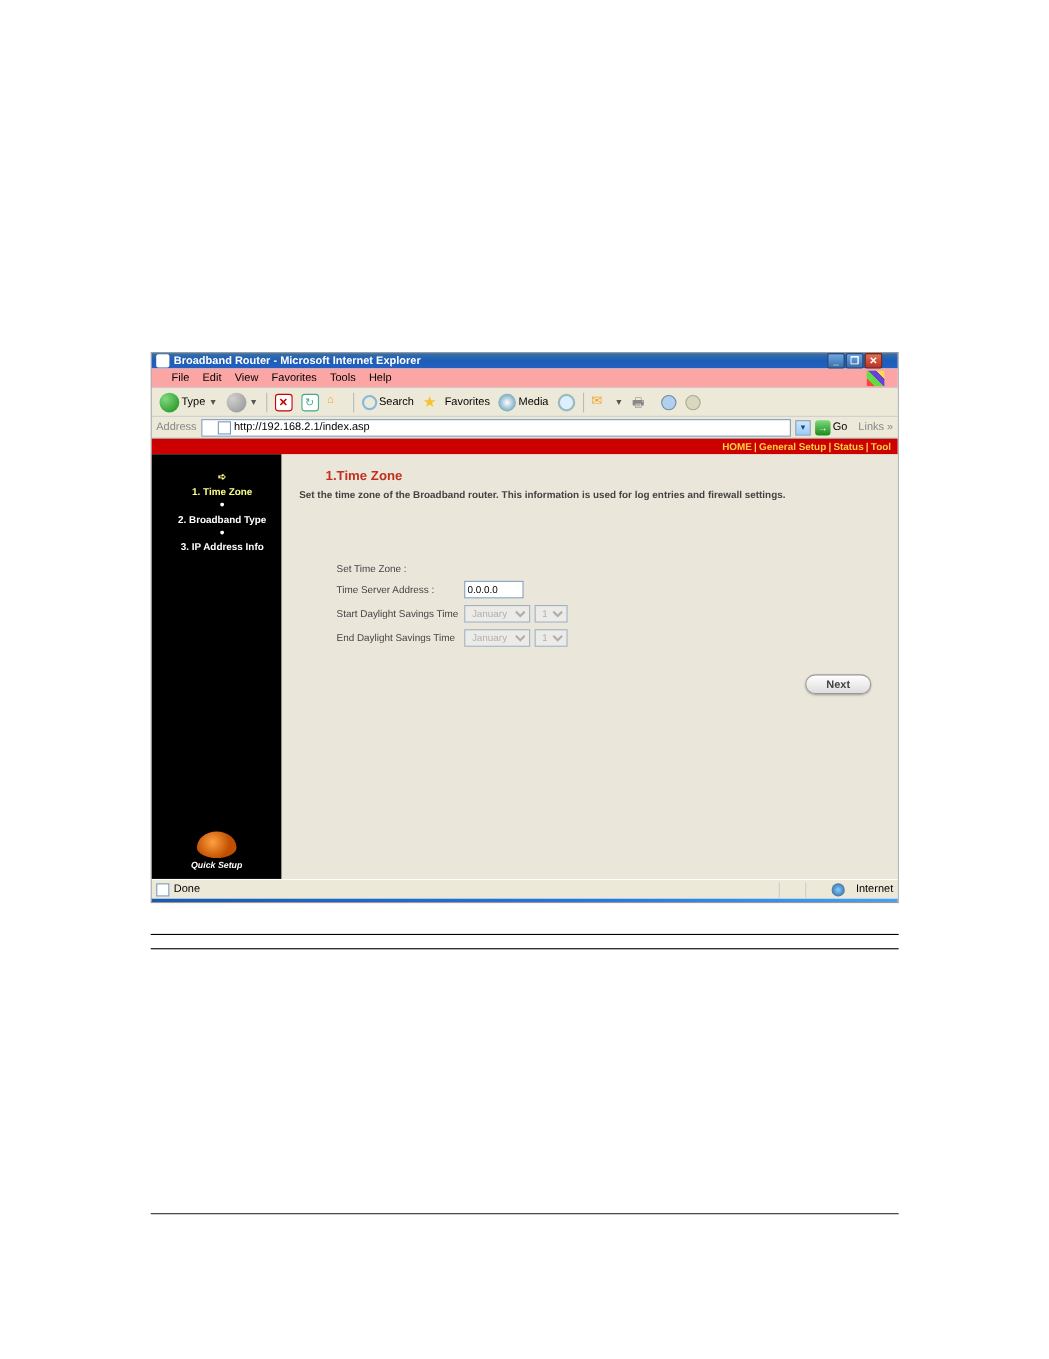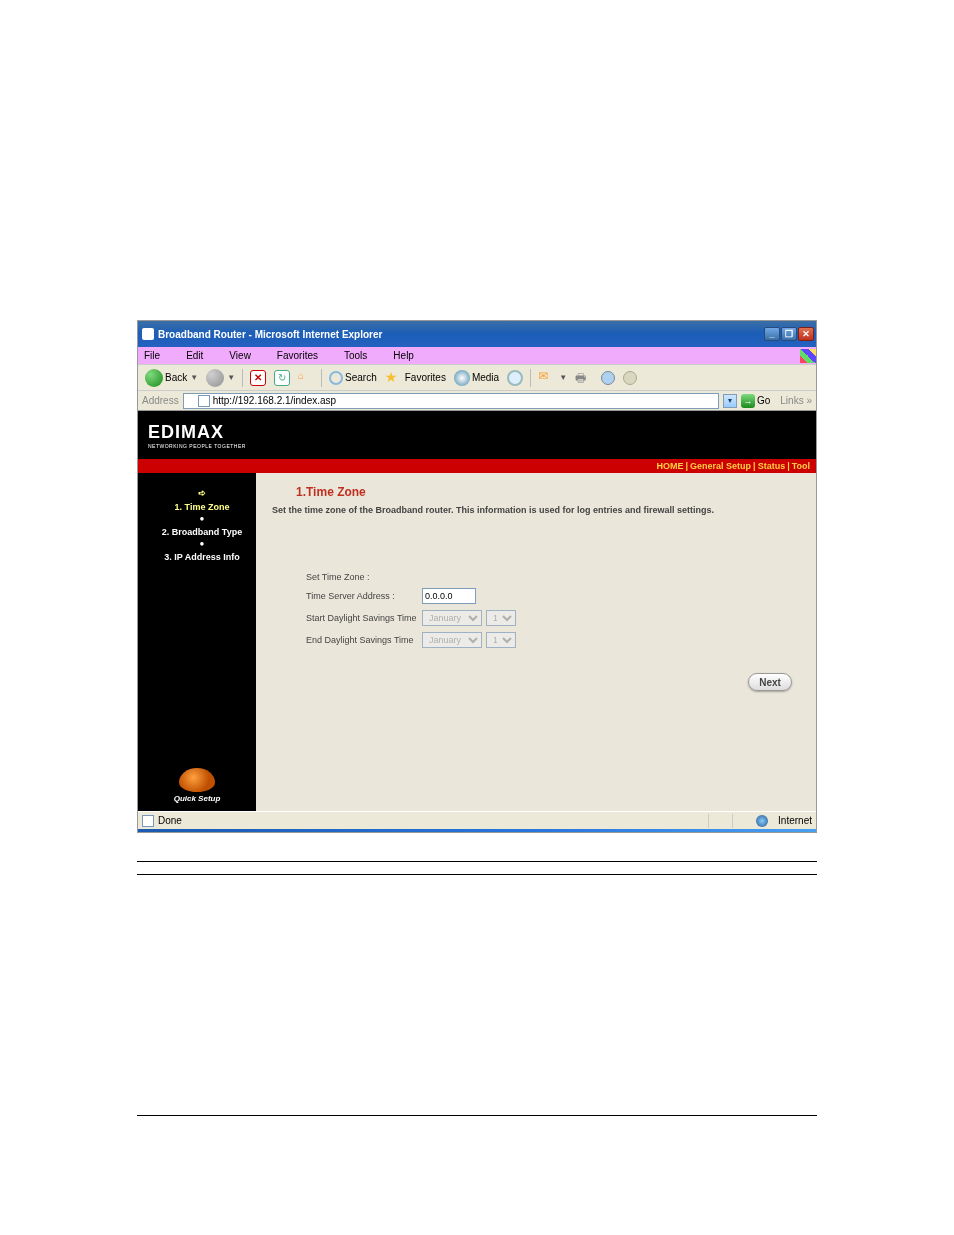--- a/index.html
+++ b/index.html
@@ -12,24 +12,24 @@
   .outer { padding: 20px 0 0 0; }
   .screenshot {
     margin: 300px auto 0 auto;
     width: 680px;
     border: 1px solid #999;
     position: relative;
   }
   
   .titlebar {
     background: linear-gradient(#3a6ea5, #1b5eb8, #2560c0);
-    height: 26px;
-    display: flex;
-    align-items: center;
-    padding: 0 2px 0 4px;
+    height: 14px;
+    display: flex;
+    align-items: center;
+    padding: 0 14px 0 4px;
     color: #fff;
     font-size: 10px;
     font-weight: bold;
   }
   .titlebar .ie-icon {
     width: 12px; height: 12px;
     background: #fff;
     border-radius: 2px;
     margin-right: 4px;
     display: inline-block;
@@ -41,26 +41,26 @@
     background: linear-gradient(#6fa8e8, #3a6ea5);
     border: 1px solid #2a4a7a;
     border-radius: 2px;
     color: #fff;
     font-size: 9px;
     display: flex; align-items: center; justify-content: center;
   }
   .winbtn.close { background: linear-gradient(#e07050, #c03020); border-color: #802010;}
   
   .menubar {
-    background: #f0abfc;
+    background: #fca5a5;
     height: 18px;
     display: flex;
     align-items: center;
-    padding: 0 0;
-    gap: 14px;
+    padding: 0 12px;
+    gap: 0;
     border-bottom: 1px solid #ccc;
   }
   .menubar .mitem {
     padding: 2px 6px;
     font-size: 10px;
   }
   .menubar .winlogo {
     margin-left: auto;
     width: 16px; height: 14px;
     background: linear-gradient(45deg, #f00 25%, #0f0 25% 50%, #00f 50% 75%, #ff0 75%);
@@ -248,21 +248,21 @@
   select:disabled, input:disabled { background: #eee; color: #999; }
   .tz-select { width: 280px; }
   .server-input { width: 54px; }
   .month-select { width: 60px; }
   .day-select { width: 30px; }
   input[type=checkbox] { vertical-align: middle; }
   .nextbtn {
     position: absolute;
     right: 24px;
     top: 200px;
-    width: 44px; height: 18px;
+    width: 60px; height: 18px;
     border-radius: 9px;
     background: linear-gradient(#fff, #ddd);
     border: 1px solid #999;
     font-size: 10px;
     font-weight: bold;
     display: flex; align-items: center; justify-content: center;
     box-shadow: 0 1px 2px rgba(0,0,0,0.3);
     margin-left: 48px;
   }
   
@@ -316,21 +316,21 @@
       <span class="mitem">View</span>
       <span class="mitem">Favorites</span>
       <span class="mitem">Tools</span>
       <span class="mitem">Help</span>
       <span class="winlogo"></span>
     </div>
 
     <div class="toolbar">
       <div class="tbtn">
         <span class="ticon back"></span>
-        <span>Back</span>
+        <span>Type</span>
         <span class="tdrop">▼</span>
       </div>
       <div class="tbtn">
         <span class="ticon fwd"></span>
         <span class="tdrop">▼</span>
       </div>
       <span class="tsep"></span>
       <div class="tbtn">
           <span class="ticon stop">✕</span>
         </div>
@@ -380,26 +380,20 @@
       </div>
       <div class="addrdrop">▾</div>
       <div class="gobtn">
         <span class="goicon">→</span>
         <span>Go</span>
       </div>
       <span class="links">Links »</span>
     </div>
 
     <div class="content">
-      <div class="header-black">
-        <div class="logo">
-          <span>EDIMAX</span>
-          <span class="tag">NETWORKING PEOPLE TOGETHER</span>
-        </div>
-      </div>
       <div class="redbar">
         <a>HOME</a>
           <span class="sep">|</span>
         <a>General Setup</a>
           <span class="sep">|</span>
         <a>Status</a>
           <span class="sep">|</span>
         <a>Tool</a>
       </div>
       <div class="main-row">

